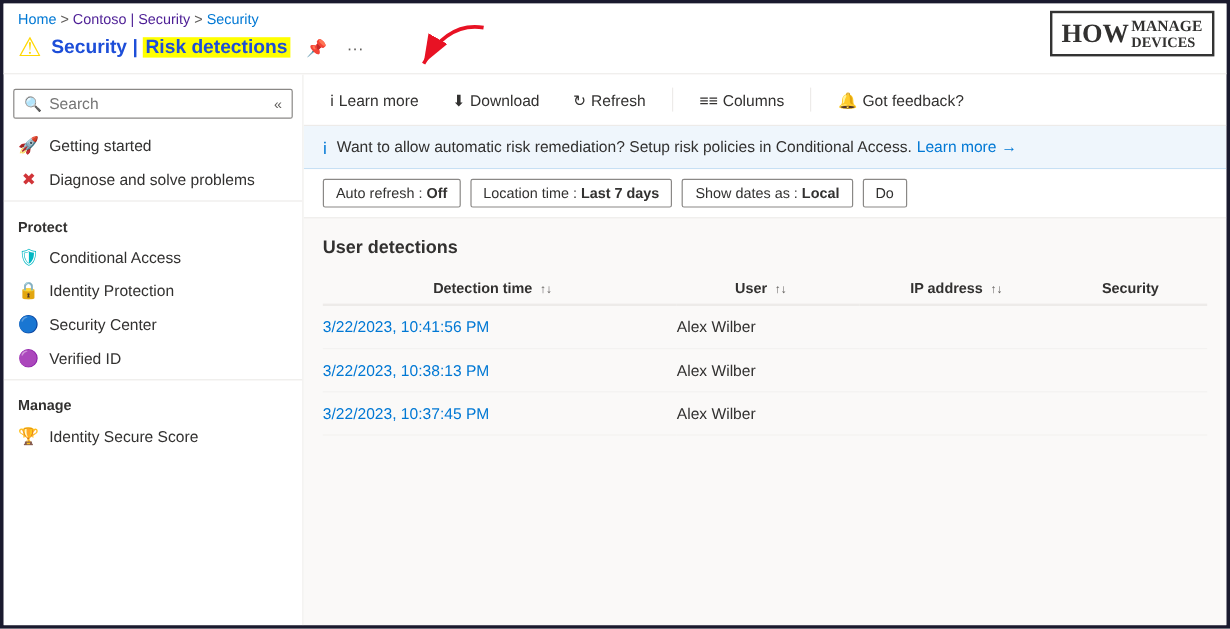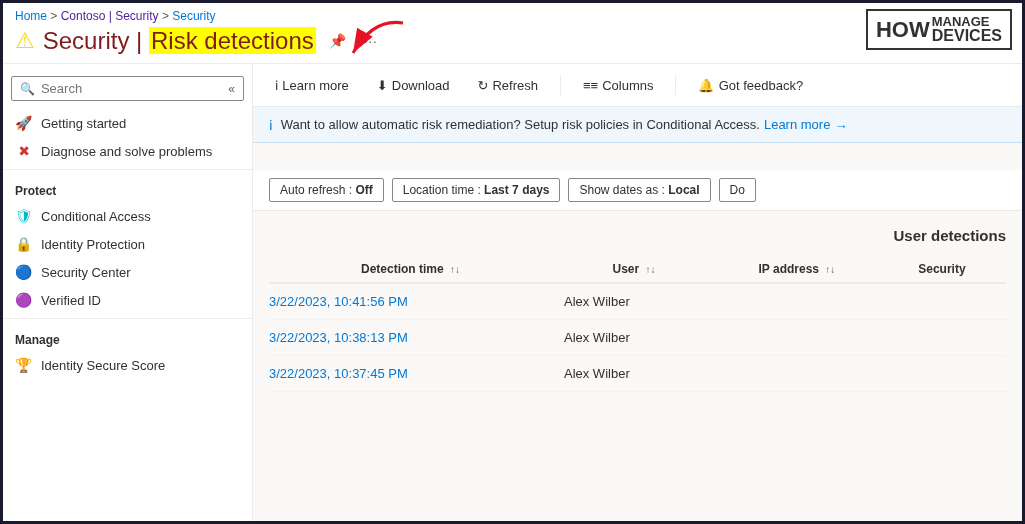--- a/index.html
+++ b/index.html
@@ -6,21 +6,21 @@
     body { font-family: 'Segoe UI', Arial, sans-serif; font-size: 13px; background: #f3f2f1; color: #323130; overflow: hidden; }
 
     .outer-border { border: 3px solid #1a1a2e; width: 1025px; height: 524px; display: flex; flex-direction: column; background: #fff; }
 
     
     .top-bar { background: #fff; padding: 6px 12px 0 12px; border-bottom: 1px solid #edebe9; flex-shrink: 0; }
     .breadcrumb { font-size: 12px; color: #0078d4; margin-bottom: 4px; }
     .breadcrumb span { color: #605e5c; }
     .page-title-row { display: flex; align-items: center; padding-bottom: 8px; }
     .warning-icon { color: #ffd700; font-size: 22px; margin-right: 8px; }
-    .page-title { font-size: 24px; font-weight: 400; color: #7f1d1d; }
+    .page-title { font-size: 16px; font-weight: 700; color: #1d4ed8; }
     .title-highlight { background: #ffff00; padding: 0 2px; }
     .title-actions { display: flex; align-items: center; margin-left: 10px; gap: 8px; }
     .pin-icon, .more-icon { cursor: pointer; color: #605e5c; font-size: 14px; padding: 2px 4px; border-radius: 2px; }
 
     .main-content { display: flex; flex: 1; overflow: hidden; }
 
     
     .sidebar { width: 250px; background: #fff; border-right: 1px solid #edebe9; overflow-y: auto; flex-shrink: 0; padding: 8px 0; }
     .search-box { margin: 4px 8px 8px 8px; display: flex; align-items: center; border: 1px solid #8a8886; border-radius: 2px; padding: 4px 8px; background: #fff; }
     .search-icon { color: #605e5c; margin-right: 6px; font-size: 12px; }
@@ -50,28 +50,28 @@
     
     .content-area { flex: 1; overflow-y: auto; padding: 0; }
 
     
     .info-banner { display: flex; align-items: center; background: #eff6fc; border-bottom: 1px solid #c7e0f4; padding: 8px 16px; font-size: 13px; color: #323130; }
     .info-icon { color: #0078d4; margin-right: 8px; font-size: 14px; }
     .info-link { color: #0078d4; cursor: pointer; text-decoration: none; margin-left: 4px; }
     .info-arrow { margin-left: 4px; color: #0078d4; }
 
     
-    .filter-bar { display: flex; align-items: center; padding: 8px 16px; background: #fff; border-bottom: 1px solid #edebe9; gap: 8px; flex-wrap: wrap; flex-shrink: 0; margin-top: 27px; }
+    .filter-bar { display: flex; align-items: center; padding: 8px 16px; background: #fff; border-bottom: 1px solid #edebe9; gap: 8px; flex-wrap: wrap; flex-shrink: 0; }
     .filter-chip { border: 1px solid #8a8886; border-radius: 2px; padding: 4px 10px; font-size: 12px; color: #323130; cursor: pointer; background: #fff; white-space: nowrap; }
     .filter-chip strong { font-weight: 600; }
     .filter-chip-last { border: 1px solid #8a8886; border-radius: 2px; padding: 4px 10px; font-size: 12px; color: #323130; cursor: pointer; background: #fff; }
 
     
     .table-section { padding: 16px; }
-    .section-title { font-size: 15px; font-weight: 600; color: #323130; margin-bottom: 12px; text-align: right; }
+    .section-title { font-size: 15px; font-weight: 600; color: #323130; margin-bottom: 12px; }
     .data-table { width: 100%; border-collapse: collapse; }
     .data-table th { text-align: center; font-size: 12px; font-weight: 600; color: #323130; padding: 6px 12px 6px 0; border-bottom: 2px solid #edebe9; white-space: nowrap; }
     .data-table th .sort-icon { color: #605e5c; font-size: 10px; margin-left: 3px; }
     .data-table td { padding: 10px 12px 10px 0; font-size: 13px; border-bottom: 1px solid #f3f2f1; vertical-align: top; margin-top: 36px; }
     .date-link { color: #0078d4; cursor: pointer; text-decoration: none; }
 
     
     .logo-area { position: fixed; top: 8px; right: 10px; background: #fff; border: 2px solid #333; padding: 4px 8px; font-size: 11px; font-weight: 700; }
   </style>
 </head>
@@ -253,26 +253,26 @@
                 <td></td>
               </tr>
             </tbody>
           </table>
         </div>
       </div>
     </div>
   </div>
 
   <div class="logo-area" style="position:absolute; top:6px; right:10px;">
-    <table style="border-collapse:collapse; font-family:Liberation Sans, sans-serif;">
+    <table style="border-collapse:collapse; font-family:Liberation Serif, serif;">
       <tbody>
           <tr>
         <td rowspan="2" style="font-size:22px; font-weight:900; padding-right:2px; vertical-align:middle;">HOW</td>
         <td style="font-size:13px; font-weight:900; line-height:1;">MANAGE</td>
       </tr>
       <tr>
-        <td style="font-size:16px; font-weight:700; line-height:1;margin-left:11px;">DEVICES</td>
+        <td style="font-size:12px; font-weight:700; line-height:1;margin-left:11px;">DEVICES</td>
       </tr>
     </tbody>
       </table>
   </div>
 
 </div>
 
 </body></html>

